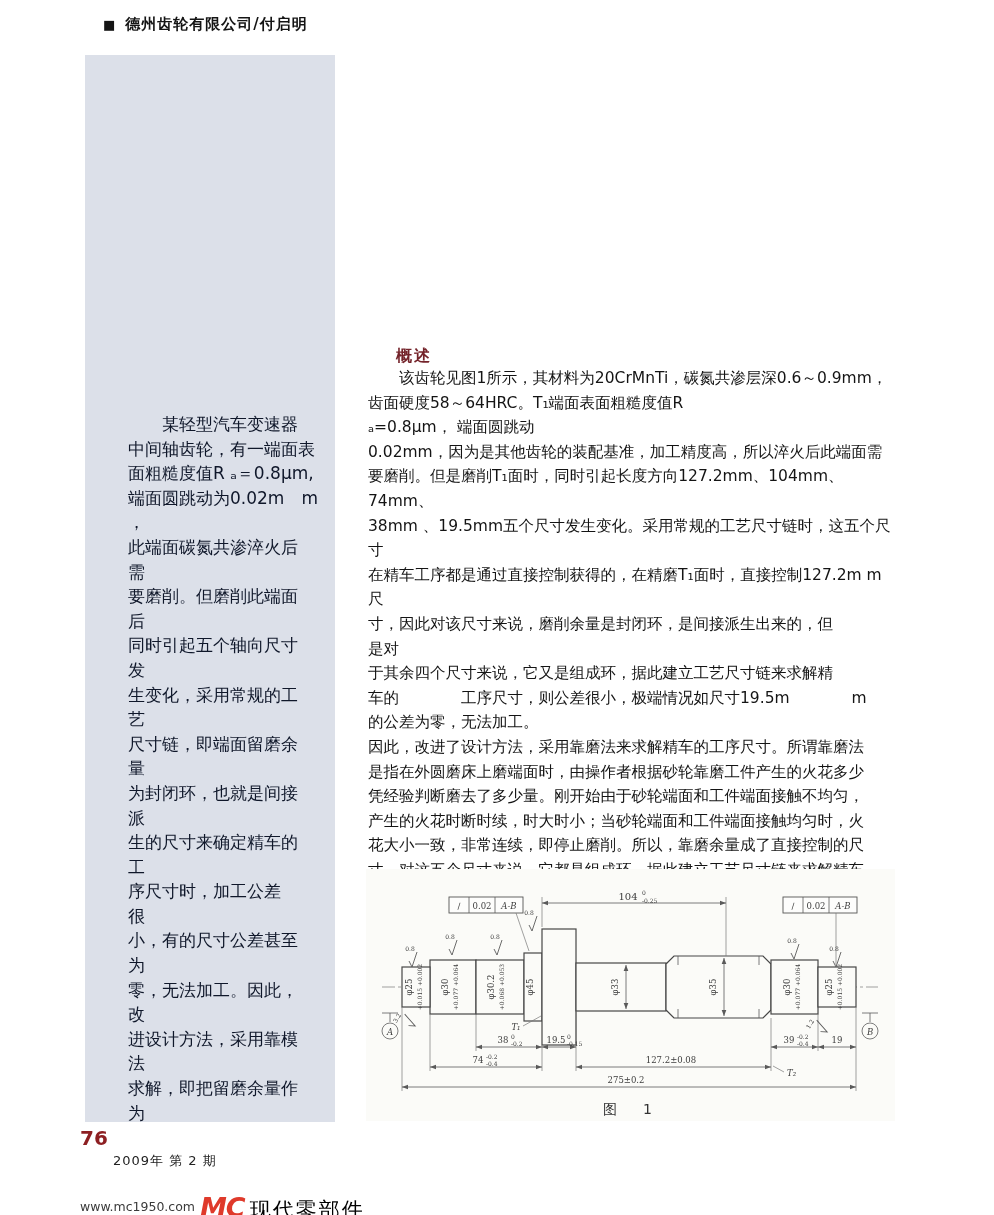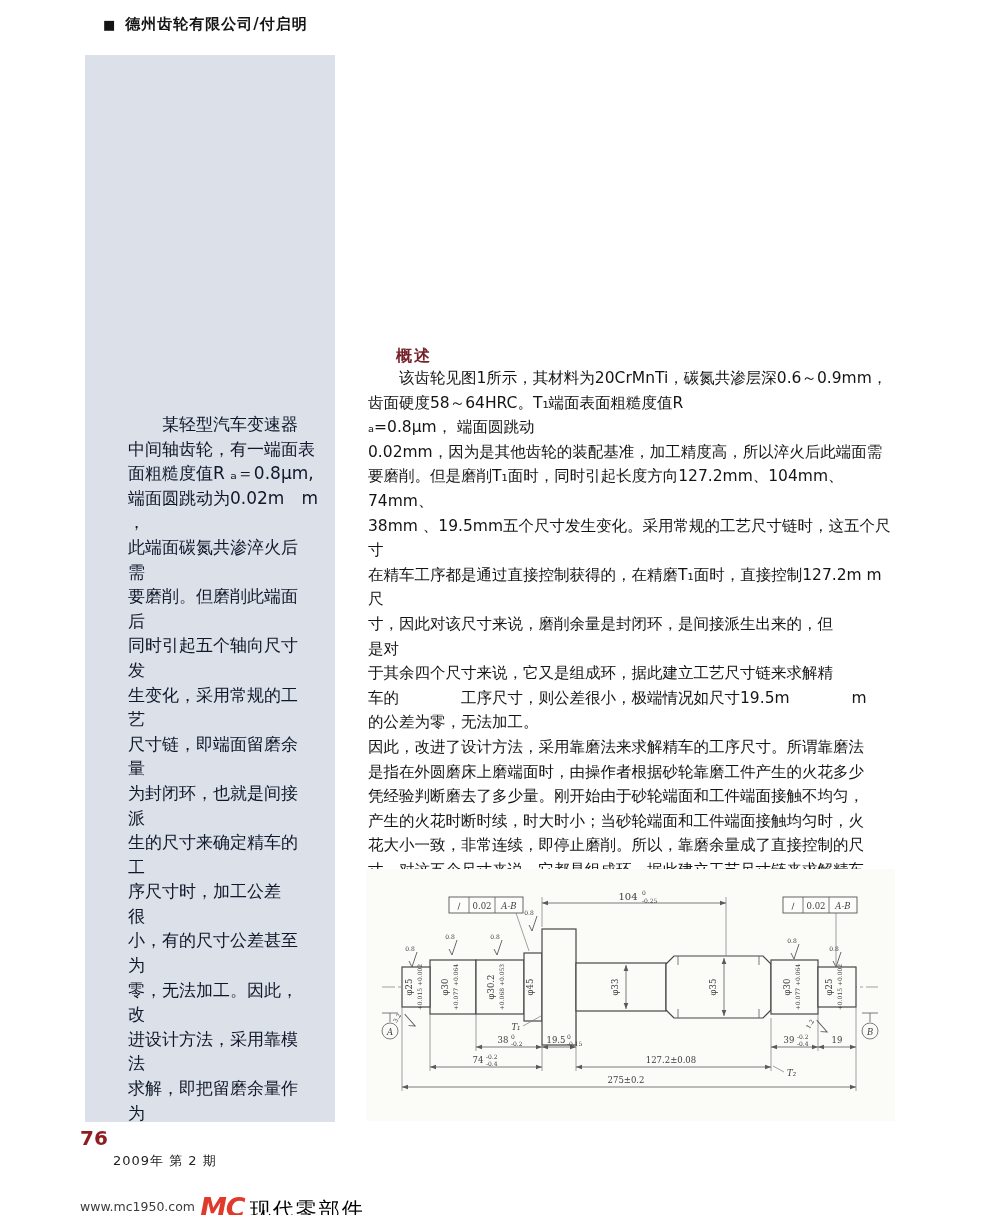--- a/index.html
+++ b/index.html
@@ -241,20 +241,21 @@
       <text class="t6" x="163" y="46" text-anchor="middle">0.8</text>
       <use href="#rgh" transform="translate(428,84)"></use>
       <text class="t6" x="426" y="74" text-anchor="middle">0.8</text>
       <use href="#rgh" transform="translate(470,92)"></use>
       <text class="t6" x="468" y="82" text-anchor="middle">0.8</text>
       <use href="#rgh" transform="translate(44,154) rotate(-60)"></use>
       <text class="t6" transform="rotate(-60 33 150)" x="33" y="150" text-anchor="middle">3.2</text>
       <use href="#rgh" transform="translate(456,160) rotate(-60)"></use>
       <text class="t6" transform="rotate(-60 446 156)" x="446" y="156" text-anchor="middle">1.2</text>
     </svg>
+    <div class="caption">图　1</div>
   </div>
 
   <div class="pagenum">76</div>
   <div class="issue">2009年 第 2 期</div>
   <div class="website">www.mc1950.com</div>
   <div class="logo">
     <span class="mc">MC</span>
     <span class="nm">现代零部件</span>
   </div>
 

